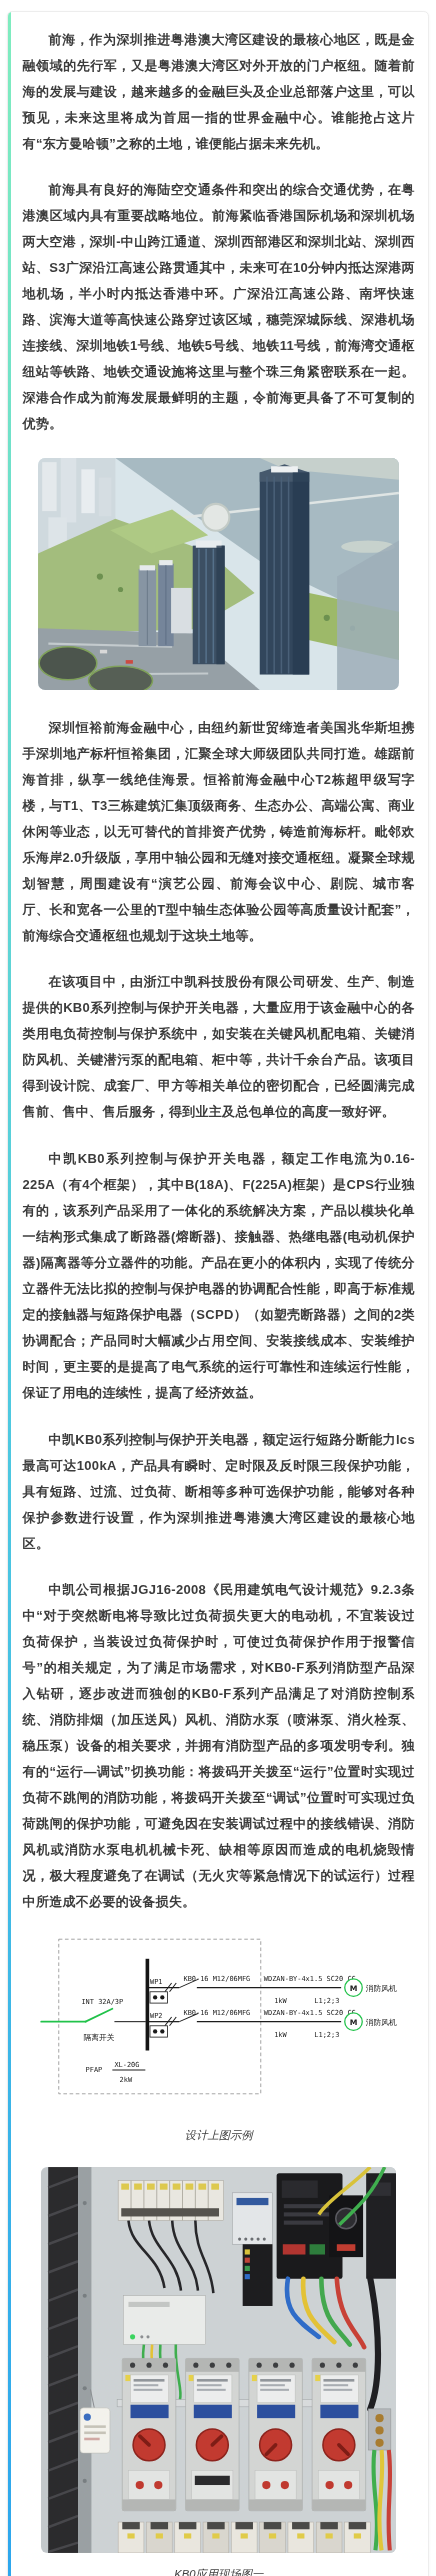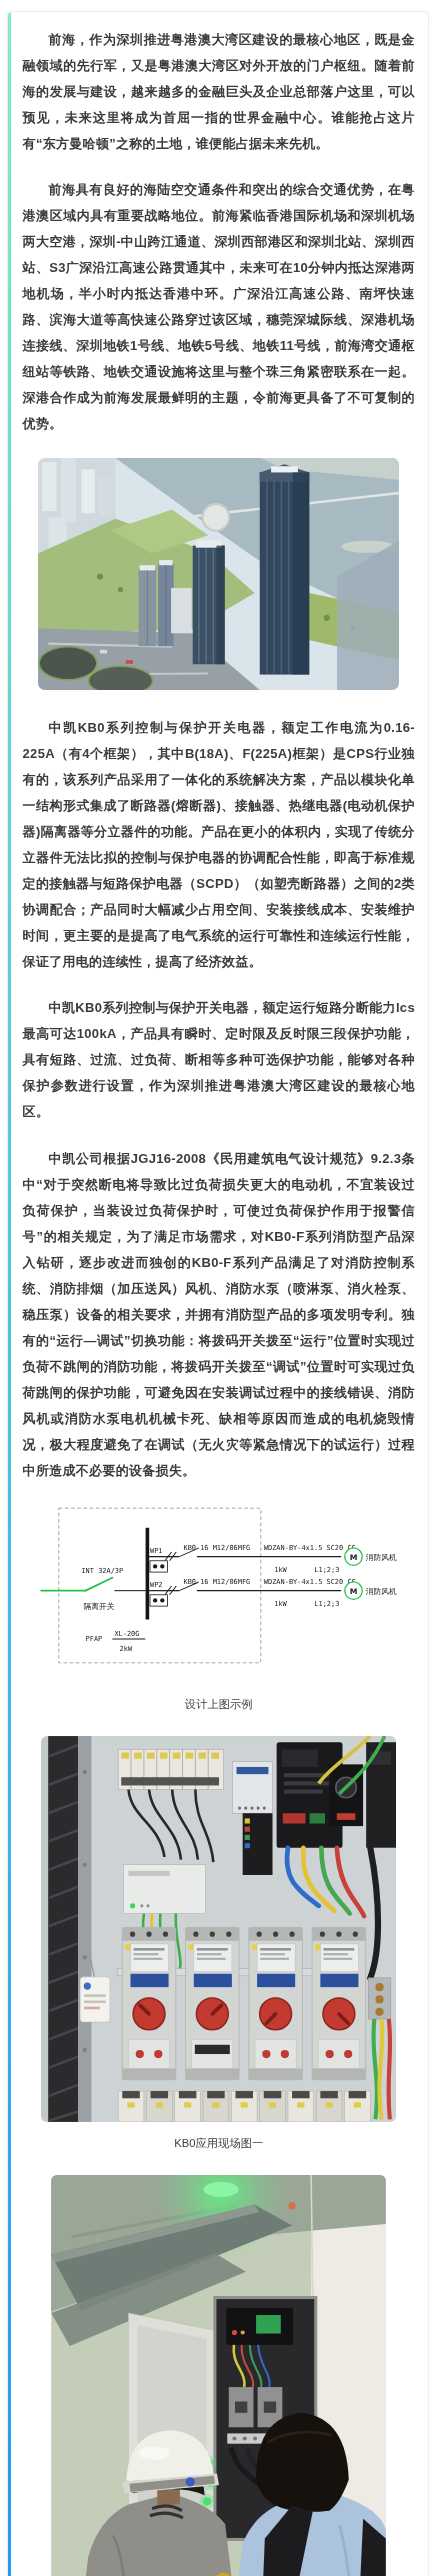--- a/index.html
+++ b/index.html
@@ -14,21 +14,21 @@
   .card{margin:0 6.7px;border:0.5px solid #ededed;border-radius:5.2px;display:flex;overflow:hidden;
         box-shadow:0 1px 3.1px rgba(0,0,0,.05);background:#fff;}
   .stripe{flex:0 0 3.6px;width:3.6px;background:linear-gradient(180deg,var(--accent-top) 0%,#4ec9e0 45%,var(--accent-bottom) 100%);}
   .content{flex:1;min-width:0;padding:14.4px 13.4px 24px 11.3px;}
   .para{font-size:13px;line-height:26px;color:var(--text-color);text-align:justify;
         text-indent:2em;margin:0 0 20.6px;letter-spacing:0.3px;font-weight:bold;}
   .para:last-child{margin-bottom:3.1px;}
   .fig{margin:2.1px 0 23px;text-align:center;}
   .imgbox{display:inline-block;overflow:hidden;border-radius:7.2px;line-height:0;max-width:100%;}
   .imgbox.square{border-radius:0;}
-  .caption{font-size:11.3px;color:#3e3e3e;margin-top:12.4px;line-height:1.4;text-align:center;}
+  .caption{font-size:11.3px;color:#3e3e3e;margin-top:12.4px;line-height:1.4;text-align:center;font-style:italic;}
   svg{display:block;}
   
   .gline{stroke:var(--diagram-green);stroke-width:3.5;stroke-linecap:round;}
   .kline{stroke:#1c1c1c;stroke-width:2.4;}
   .kline2{stroke:#1c1c1c;stroke-width:2;}
   .busbar{stroke:#151515;stroke-width:7;}
   .dash{fill:none;stroke:#8a8a8a;stroke-width:1.5;stroke-dasharray:7 5;}
   .dotbox{fill:#fff;stroke:#1c1c1c;stroke-width:1.6;}
   .dot{fill:#1c1c1c;}
   .dcode{font:13.5px "DejaVu Sans Mono",monospace;fill:#222;}
@@ -117,20 +117,22 @@
               <line x1="472" y1="36" x2="472" y2="418" stroke="#4a6078" stroke-width="3"></line>
               <line x1="486" y1="36" x2="486" y2="418" stroke="#4a6078" stroke-width="3"></line>
               <rect x="494" y="28" width="32" height="392" fill="#263a50" opacity="0.72"></rect>
             </g>
 
             <polygon points="580,230 700,160 700,450 580,450" fill="#9daeb8" opacity="0.85"></polygon>
           </svg>
         </div>
       </figure>
 
+      <p class="para">深圳恒裕前海金融中心，由纽约新世贸缔造者美国兆华斯坦携手深圳地产标杆恒裕集团，汇聚全球大师级团队共同打造。雄踞前海首排，纵享一线绝佳海景。恒裕前海金融中心T2栋超甲级写字楼，与T1、T3三栋建筑汇集顶级商务、生态办公、高端公寓、商业休闲等业态，以无可替代的首排资产优势，铸造前海标杆。毗邻欢乐海岸2.0升级版，享用中轴公园和无缝对接交通枢纽。凝聚全球规划智慧，周围建设有“演艺公园、前海会议中心、剧院、城市客厅、长和宽各一公里的T型中轴生态体验公园等高质量设计配套”，前海综合交通枢纽也规划于这块土地等。</p>
+      <p class="para">在该项目中，由浙江中凯科技股份有限公司研发、生产、制造提供的KB0系列控制与保护开关电器，大量应用于该金融中心的各类用电负荷控制与保护系统中，如安装在关键风机配电箱、关键消防风机、关键潜污泵的配电箱、柜中等，共计千余台产品。该项目得到设计院、成套厂、甲方等相关单位的密切配合，已经圆满完成售前、售中、售后服务，得到业主及总包单位的高度一致好评。</p>
       <p class="para">中凯KB0系列控制与保护开关电器，额定工作电流为0.16-225A（有4个框架），其中B(18A)、F(225A)框架）是CPS行业独有的，该系列产品采用了一体化的系统解决方案，产品以模块化单一结构形式集成了断路器(熔断器)、接触器、热继电器(电动机保护器)隔离器等分立器件的功能。产品在更小的体积内，实现了传统分立器件无法比拟的控制与保护电器的协调配合性能，即高于标准规定的接触器与短路保护电器（SCPD）（如塑壳断路器）之间的2类协调配合；产品同时大幅减少占用空间、安装接线成本、安装维护时间，更主要的是提高了电气系统的运行可靠性和连续运行性能，保证了用电的连续性，提高了经济效益。</p>
       <p class="para">中凯KB0系列控制与保护开关电器，额定运行短路分断能力lcs最高可达100kA，产品具有瞬时、定时限及反时限三段保护功能，具有短路、过流、过负荷、断相等多种可选保护功能，能够对各种保护参数进行设置，作为深圳推进粤港澳大湾区建设的最核心地区。</p>
       <p class="para">中凯公司根据JGJ16-2008《民用建筑电气设计规范》9.2.3条中“对于突然断电将导致比过负荷损失更大的电动机，不宜装设过负荷保护，当装设过负荷保护时，可使过负荷保护作用于报警信号”的相关规定，为了满足市场需求，对KB0-F系列消防型产品深入钻研，逐步改进而独创的KB0-F系列产品满足了对消防控制系统、消防排烟（加压送风）风机、消防水泵（喷淋泵、消火栓泵、稳压泵）设备的相关要求，并拥有消防型产品的多项发明专利。独有的“运行—调试”切换功能：将拨码开关拨至“运行”位置时实现过负荷不跳闸的消防功能，将拨码开关拨至“调试”位置时可实现过负荷跳闸的保护功能，可避免因在安装调试过程中的接线错误、消防风机或消防水泵电机机械卡死、缺相等原因而造成的电机烧毁情况，极大程度避免了在调试（无火灾等紧急情况下的试运行）过程中所造成不必要的设备损失。</p>
 
       <figure class="fig">
         <div class="imgbox square">
           <svg width="371" height="178" viewBox="0 0 720 345" style="background:#fff">
             <rect x="50" y="6" width="392" height="300" class="dash"></rect>
             <line x1="222" y1="44" x2="222" y2="222" class="busbar"></line>
 

